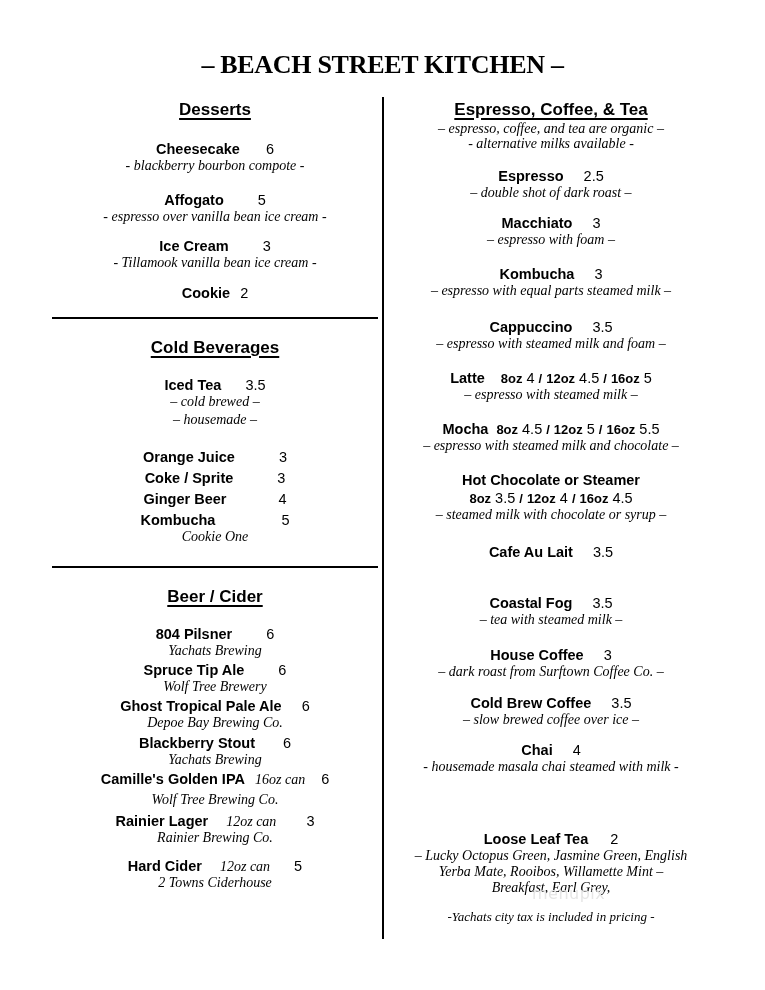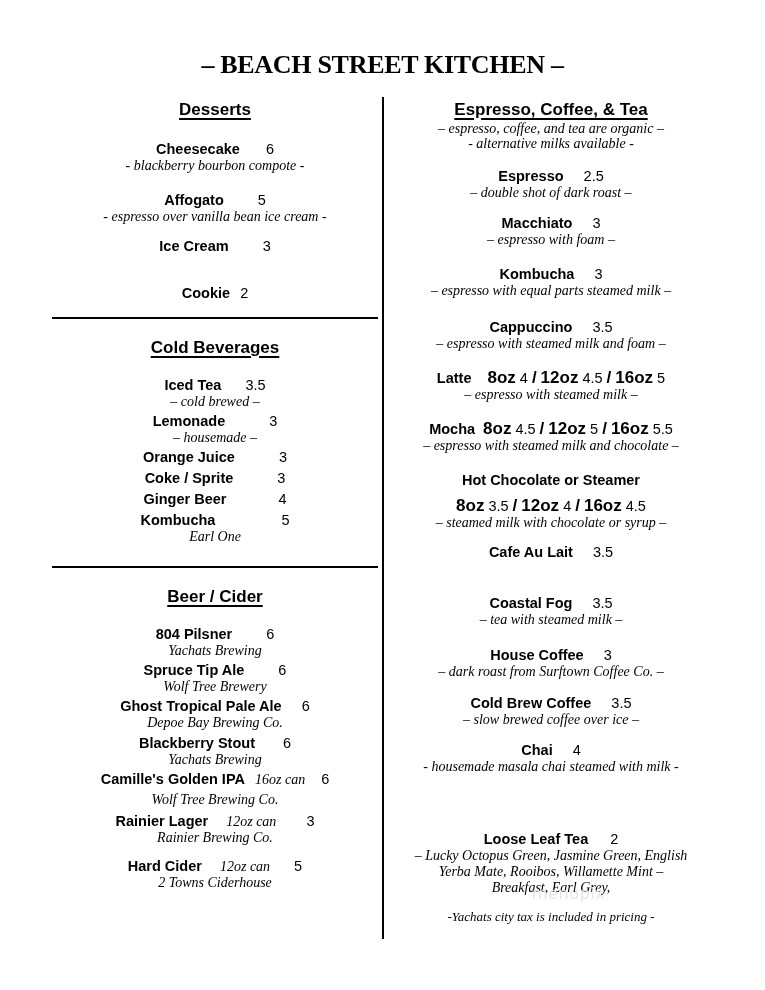--- a/index.html
+++ b/index.html
@@ -15,21 +15,21 @@
   .sec-head {
     text-align:center; font-family:"Liberation Sans", sans-serif; font-weight:bold; font-size:17px;
     text-decoration:underline; text-underline-offset:3px; text-decoration-thickness:2px;
   }
   .item { text-align:center; }
   .line { white-space:nowrap; line-height:17px; }
   .name { font-family:"Liberation Sans", sans-serif; font-weight:bold; font-size:14.5px; }
   .price { font-family:"Liberation Sans", sans-serif; font-size:14.5px; }
   .size { font-family:"Liberation Serif", serif; font-style:italic; font-size:14px; }
   .desc { font-family:"Liberation Serif", serif; font-style:italic; font-size:14px; line-height:16px; text-align:center; }
-  .sz-b { font-family:"Liberation Sans", sans-serif; font-weight:bold; font-size:17px; }
+  .sz-b { font-family:"Liberation Sans", sans-serif; font-weight:bold; font-size:13px; }
   .sz-p { font-family:"Liberation Sans", sans-serif; font-size:14.5px; }
   .watermark {
     position:absolute; left:532px; top:884px; font-family:"DejaVu Sans", sans-serif; font-size:16px;
     color:#e6e6e6; letter-spacing:0.5px;
   }
   .footnote {
     position:absolute; left:392px; width:318px; top:909px; text-align:center;
     font-family:"Liberation Serif", serif; font-style:italic; font-size:13px;
   }
   .abs { position:absolute; left:0; right:0; }
@@ -47,48 +47,48 @@
   <div class="item abs" style="top:40px;">
     <div class="line"><span class="name">Cheesecake</span><span style="display:inline-block;width:26px"></span><span class="price">6</span></div>
     <div class="desc">- blackberry bourbon compote -</div>
   </div>
   <div class="item abs" style="top:91px;">
     <div class="line"><span class="name">Affogato</span><span style="display:inline-block;width:34px"></span><span class="price">5</span></div>
     <div class="desc">- espresso over vanilla bean ice cream -</div>
   </div>
   <div class="item abs" style="top:137px;">
     <div class="line"><span class="name">Ice Cream</span><span style="display:inline-block;width:34px"></span><span class="price">3</span></div>
+    <div class="desc">- Tillamook vanilla bean ice cream -</div>
   </div>
   <div class="item abs" style="top:184px;">
     <div class="line"><span class="name">Cookie</span><span style="display:inline-block;width:10px"></span><span class="price">2</span></div>
   </div>
 </div>
 
 <div class="col-left" style="top:338px;">
   <div class="sec-head abs" style="top:0;">Cold Beverages</div>
   <div class="item abs" style="top:38px;">
     <div class="line"><span class="name">Iced Tea</span><span style="display:inline-block;width:24px"></span><span class="price">3.5</span></div>
     <div class="desc">– cold brewed –</div>
   </div>
   <div class="item abs" style="top:74px;">
-    <div class="line"><span class="name">Lemonade</span><span style="display:inline-block;width:44px"></span><span class="price">3</span></div>
     <div class="desc">– housemade –</div>
   </div>
   <div class="item abs" style="top:110px;">
     <div class="line"><span class="name">Orange Juice</span><span style="display:inline-block;width:44px"></span><span class="price">3</span></div>
   </div>
   <div class="item abs" style="top:131px;">
     <div class="line"><span class="name">Coke / Sprite</span><span style="display:inline-block;width:44px"></span><span class="price">3</span></div>
   </div>
   <div class="item abs" style="top:152px;">
     <div class="line"><span class="name">Ginger Beer</span><span style="display:inline-block;width:52px"></span><span class="price">4</span></div>
   </div>
   <div class="item abs" style="top:173px;">
     <div class="line"><span class="name">Kombucha</span><span style="display:inline-block;width:66px"></span><span class="price">5</span></div>
-    <div class="desc">Earl One</div>
+    <div class="desc">Cookie One</div>
   </div>
 </div>
 
 <div class="col-left" style="top:587px;">
   <div class="sec-head abs" style="top:0;">Beer / Cider</div>
   <div class="item abs" style="top:38px;">
     <div class="line"><span class="name">804 Pilsner</span><span style="display:inline-block;width:34px"></span><span class="price">6</span></div>
     <div class="desc">Yachats Brewing</div>
   </div>
   <div class="item abs" style="top:74px;">
@@ -145,21 +145,21 @@
     <div class="desc">– espresso with steamed milk –</div>
   </div>
   <div class="item abs" style="top:320px;">
     <div class="line">
       <span class="name">Mocha</span><span style="display:inline-block;width:8px"></span><span class="sz-b">8oz</span> <span class="sz-p">4.5</span> <span class="sz-b">/</span> <span class="sz-b">12oz</span> <span class="sz-p">5</span> <span class="sz-b">/</span> <span class="sz-b">16oz</span> <span class="sz-p">5.5</span>
     </div>
     <div class="desc">– espresso with steamed milk and chocolate –</div>
   </div>
   <div class="item abs" style="top:371px;">
     <div class="line"><span class="name">Hot Chocolate or Steamer</span></div>
-    <div class="line" style="margin-top:8px;">
+    <div class="line" style="margin-top:0;">
       <span class="sz-b">8oz</span> <span class="sz-p">3.5</span> <span class="sz-b">/</span> <span class="sz-b">12oz</span> <span class="sz-p">4</span> <span class="sz-b">/</span> <span class="sz-b">16oz</span> <span class="sz-p">4.5</span>
     </div>
     <div class="desc">– steamed milk with chocolate or syrup –</div>
   </div>
   <div class="item abs" style="top:443px;">
     <div class="line"><span class="name">Cafe Au Lait</span><span style="display:inline-block;width:20px"></span><span class="price">3.5</span></div>
   </div>
   <div class="item abs" style="top:494px;">
     <div class="line"><span class="name">Coastal Fog</span><span style="display:inline-block;width:20px"></span><span class="price">3.5</span></div>
     <div class="desc">– tea with steamed milk –</div>

